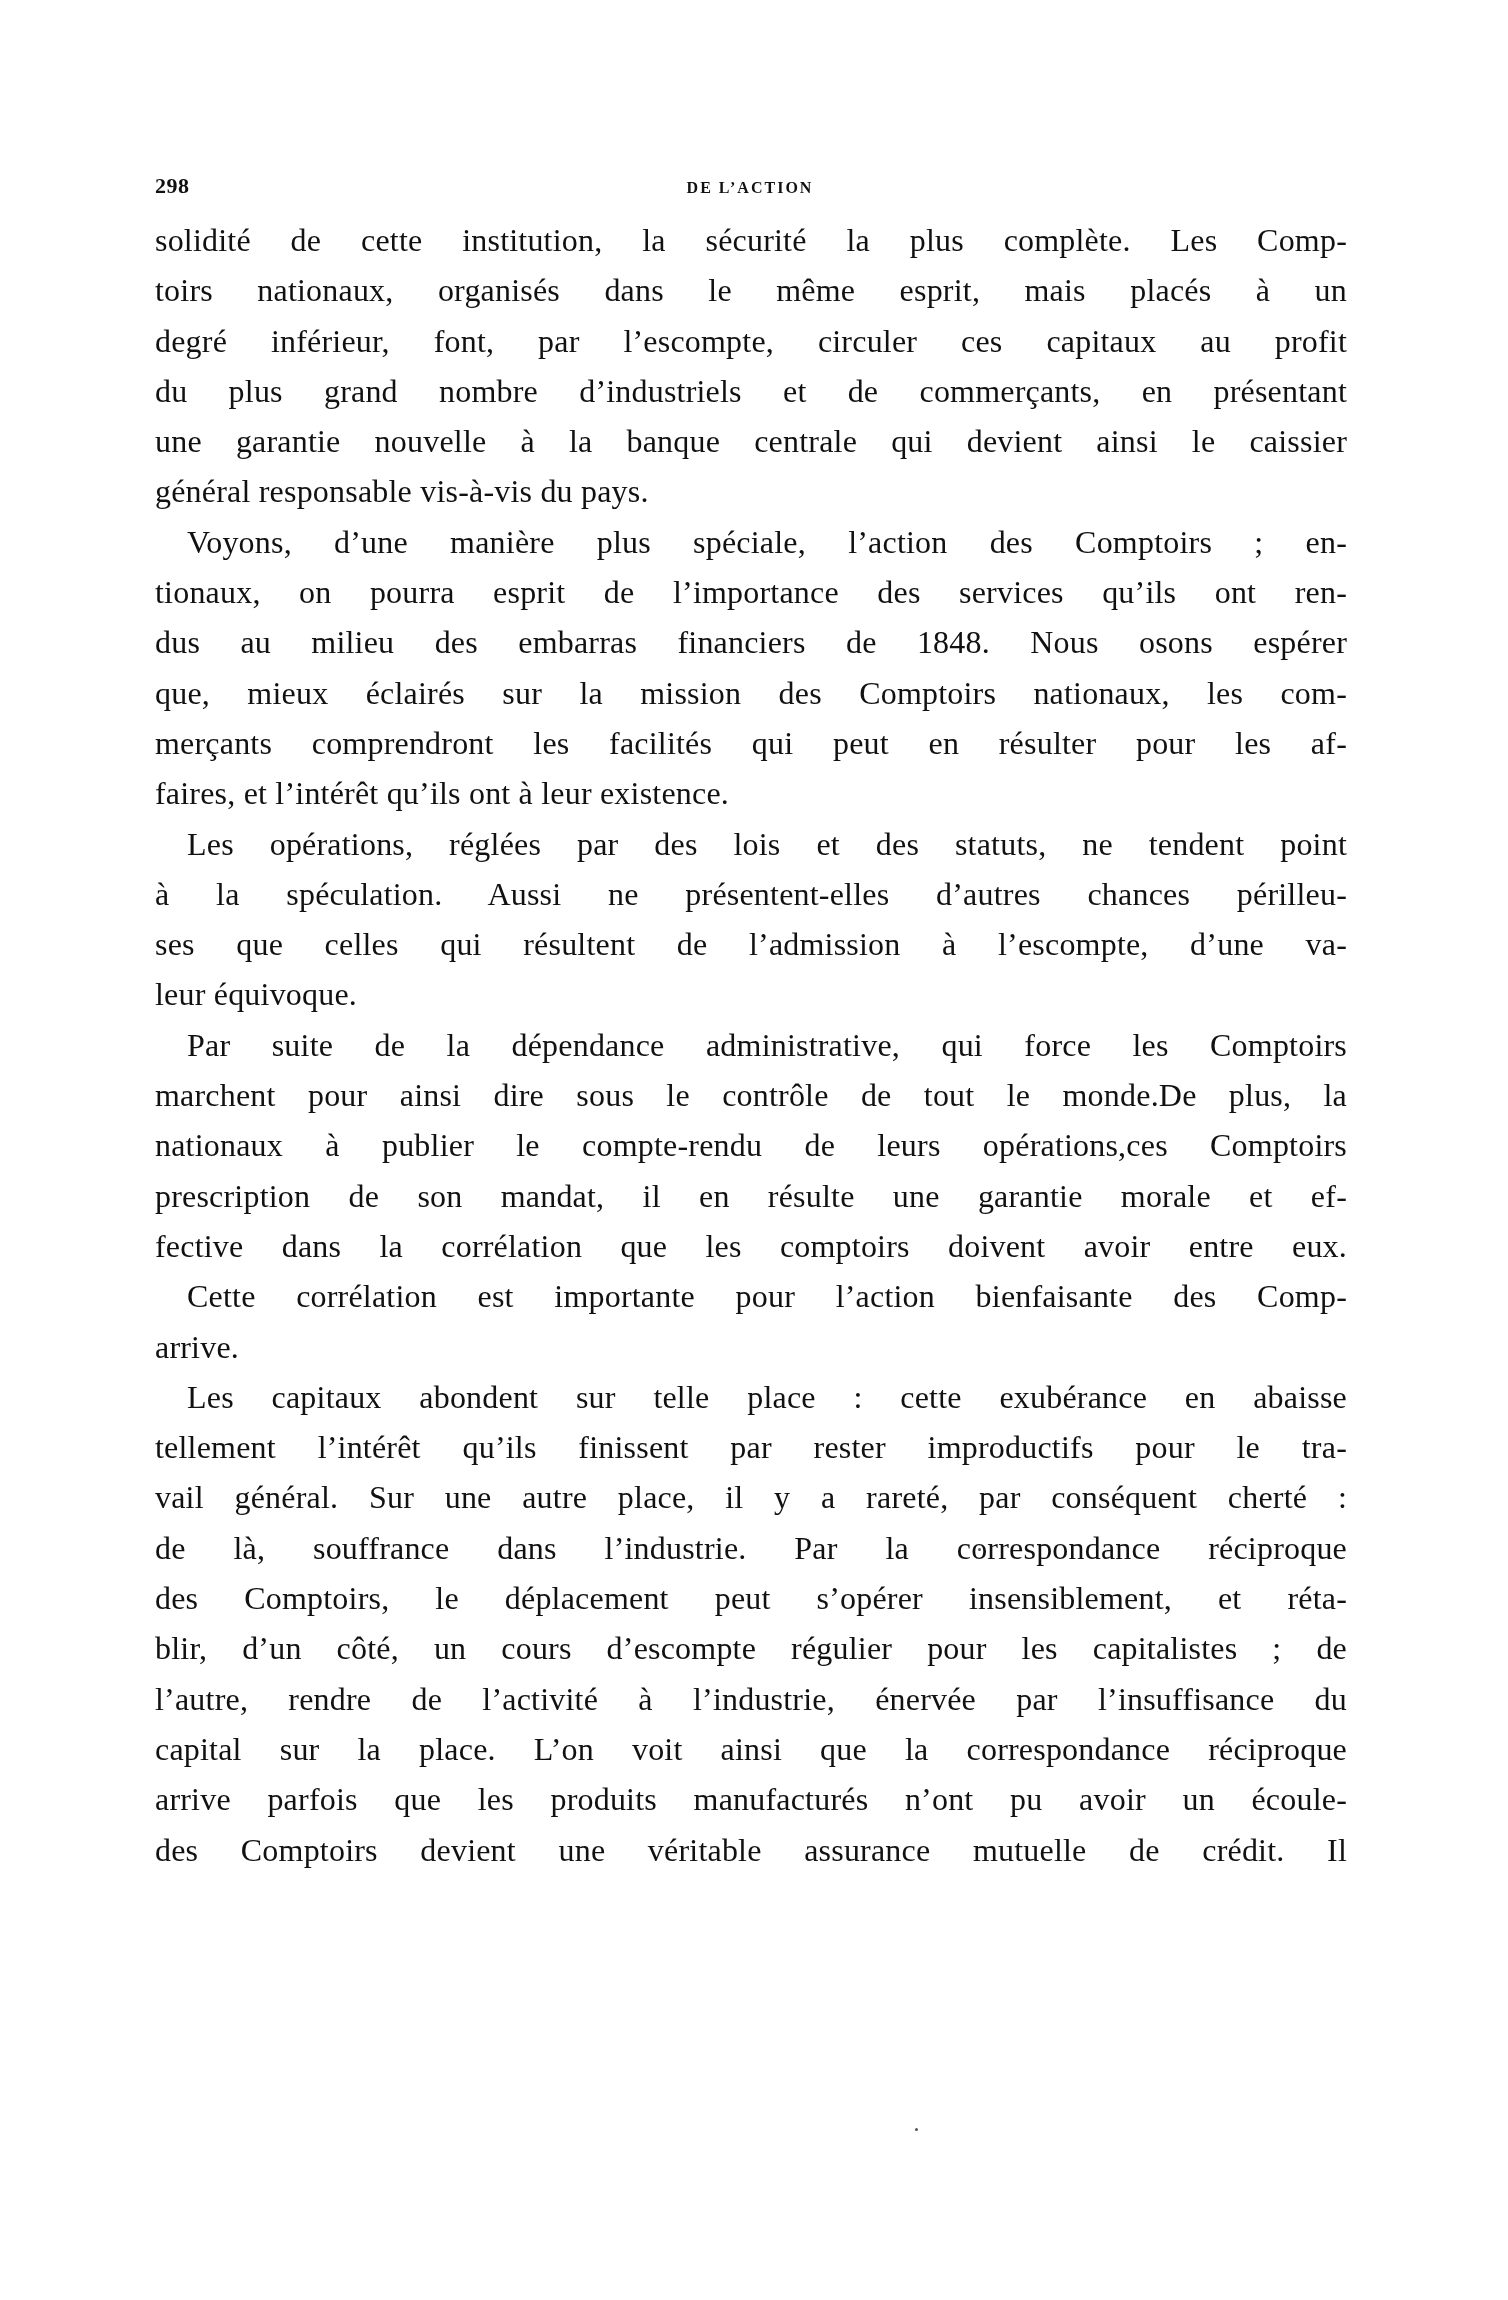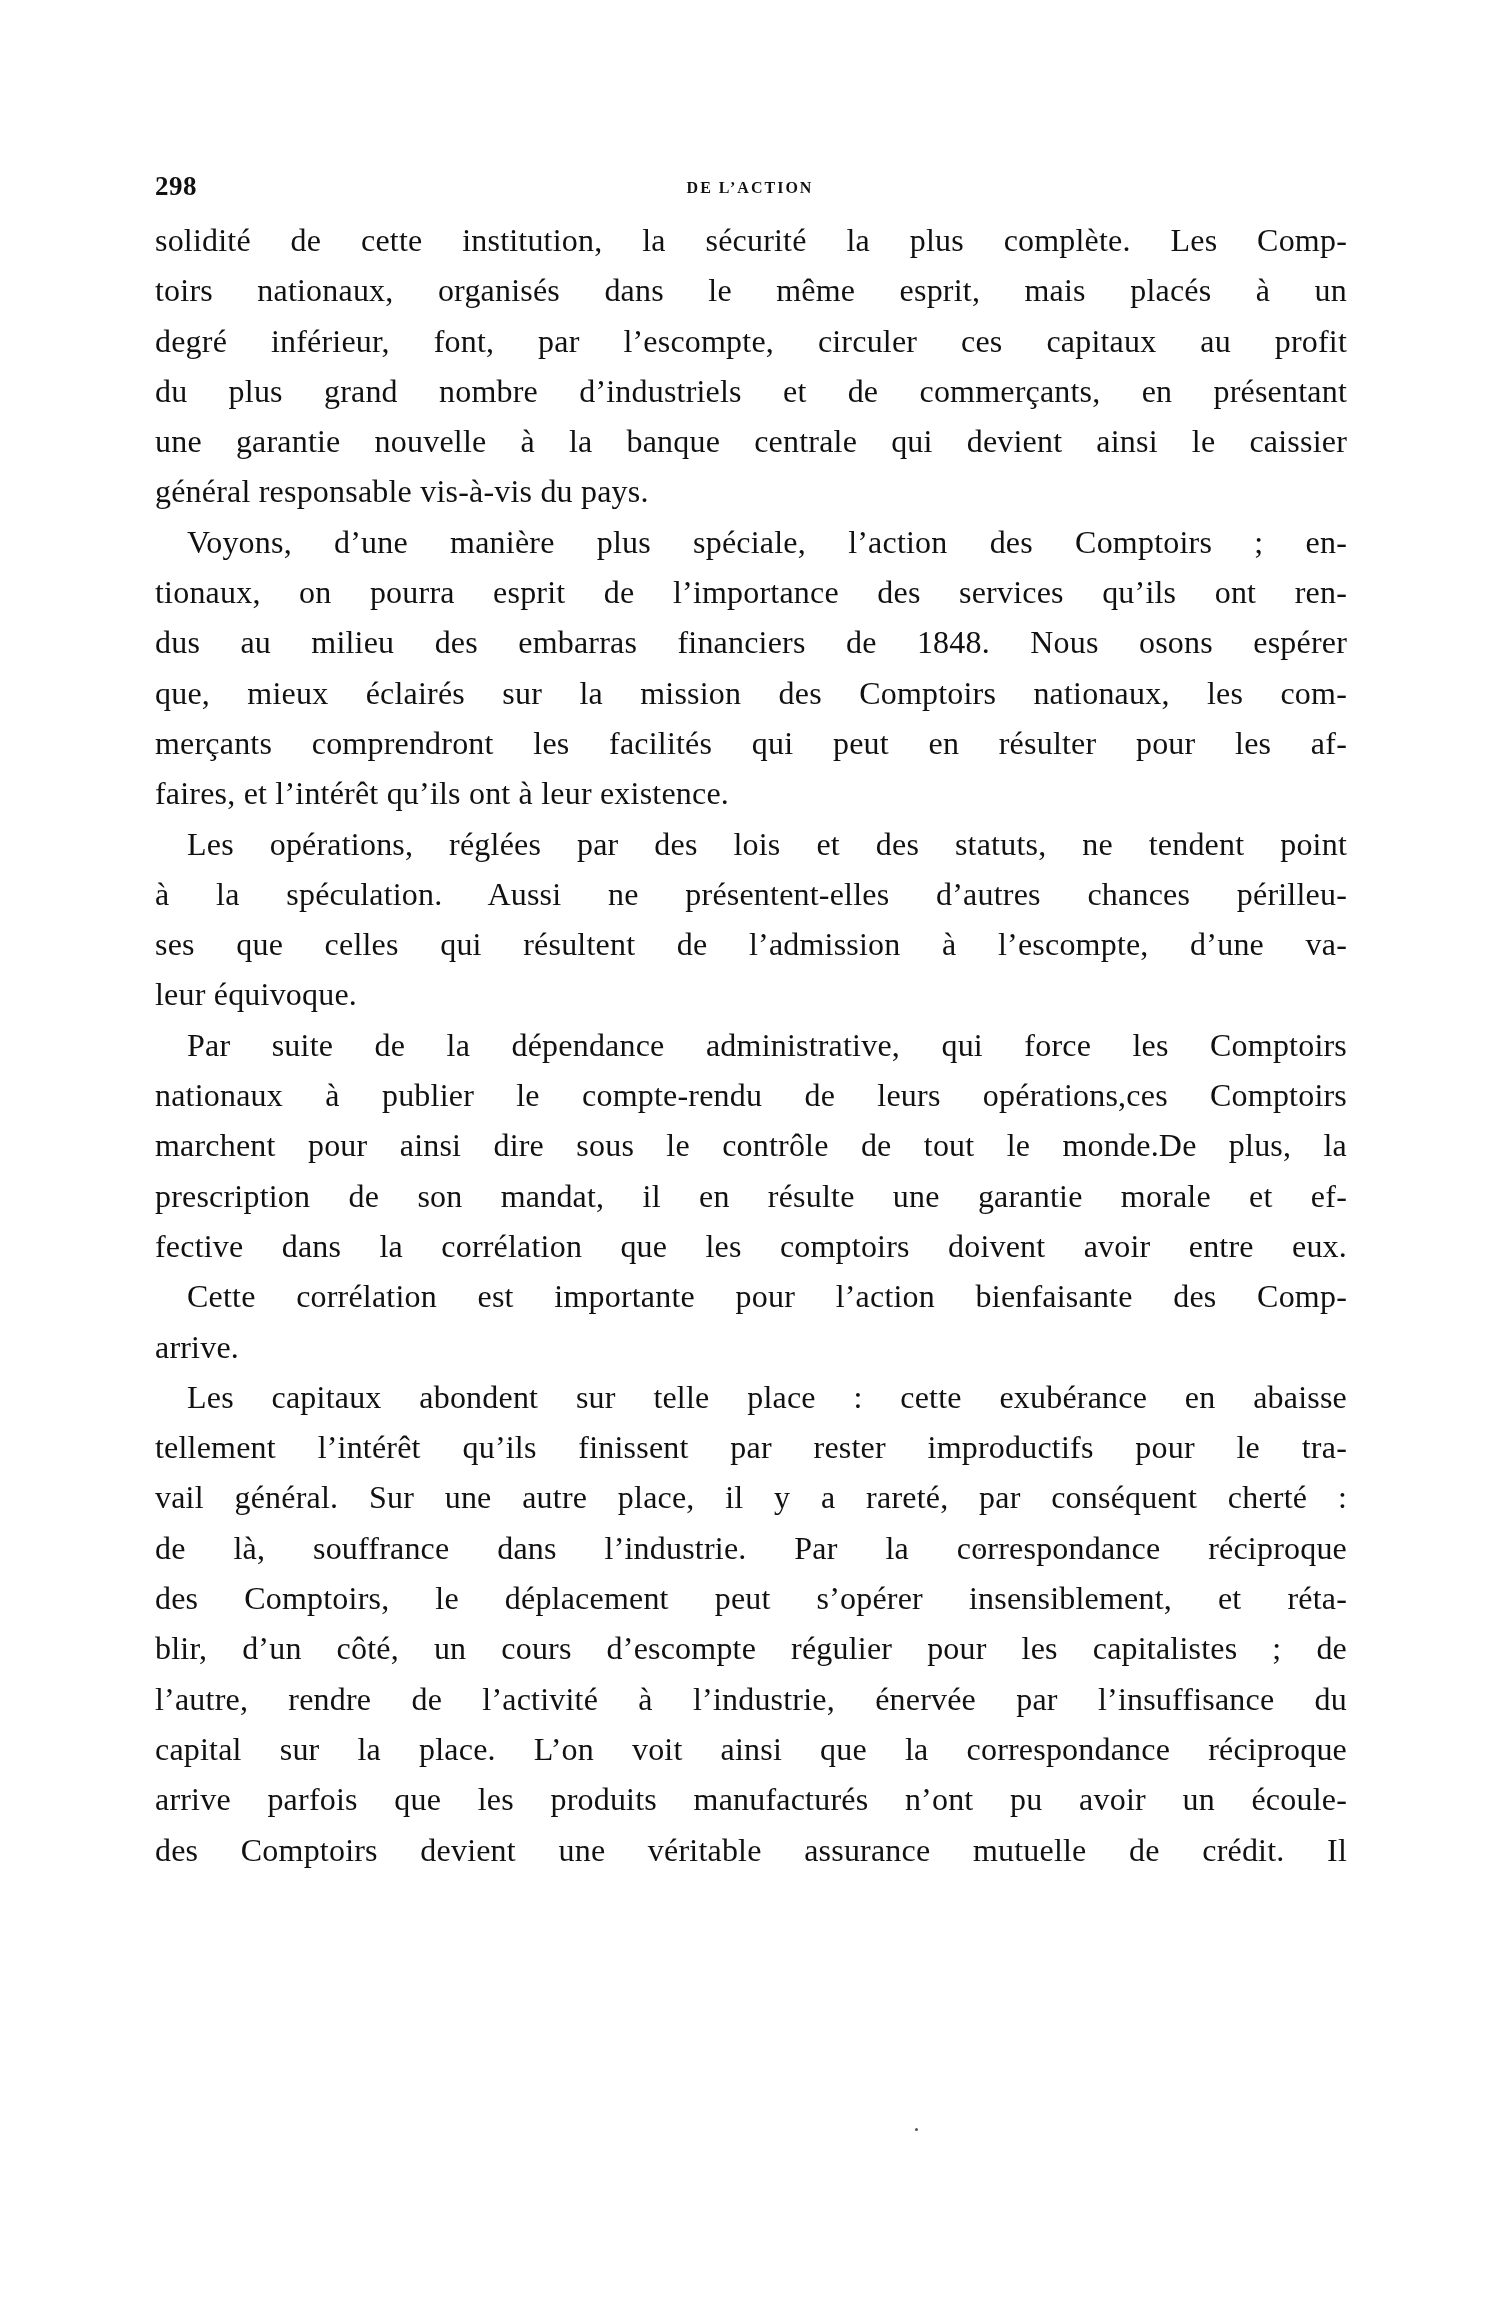--- a/index.html
+++ b/index.html
@@ -26,21 +26,21 @@
     position: absolute;
     left: 155px;
     top: 166px;
     width: 1190px;
     height: 40px;
   }
   .page-number {
     position: absolute;
     left: 0;
     top: 0;
-    font-size: 27px;
+    font-size: 22px;
     line-height: 40px;
     font-weight: bold;
     letter-spacing: 0.5px;
   }
   .running-title {
     position: absolute;
     left: 0;
     right: 0;
     top: 2px;
     text-align: center;
@@ -112,22 +112,22 @@
 
     <div>
       <span class="line indent">Les opérations, réglées par des lois et des statuts, ne tendent point</span>
       <span class="line">à la spéculation. Aussi ne présentent-elles d’autres chances périlleu-</span>
       <span class="line">ses que celles qui résultent de l’admission à l’escompte, d’une va-</span>
       <span class="line last">leur équivoque.</span>
     </div>
 
     <div>
       <span class="line indent">Par suite de la dépendance administrative, qui force les Comptoirs</span>
+      <span class="line">marchent pour ainsi dire sous le contrôle de tout le monde.De plus, la</span>
       <span class="line">nationaux à publier le compte-rendu de leurs opérations,ces Comptoirs</span>
-      <span class="line">marchent pour ainsi dire sous le contrôle de tout le monde.De plus, la</span>
       <span class="line">prescription de son mandat, il en résulte une garantie morale et ef-</span>
       <span class="line">fective dans la corrélation que les comptoirs doivent avoir entre eux.</span>
     </div>
 
     <div>
       <span class="line indent">Cette corrélation est importante pour l’action bienfaisante des Comp-</span>
       <span class="line last">arrive.</span>
     </div>
 
     <div>

